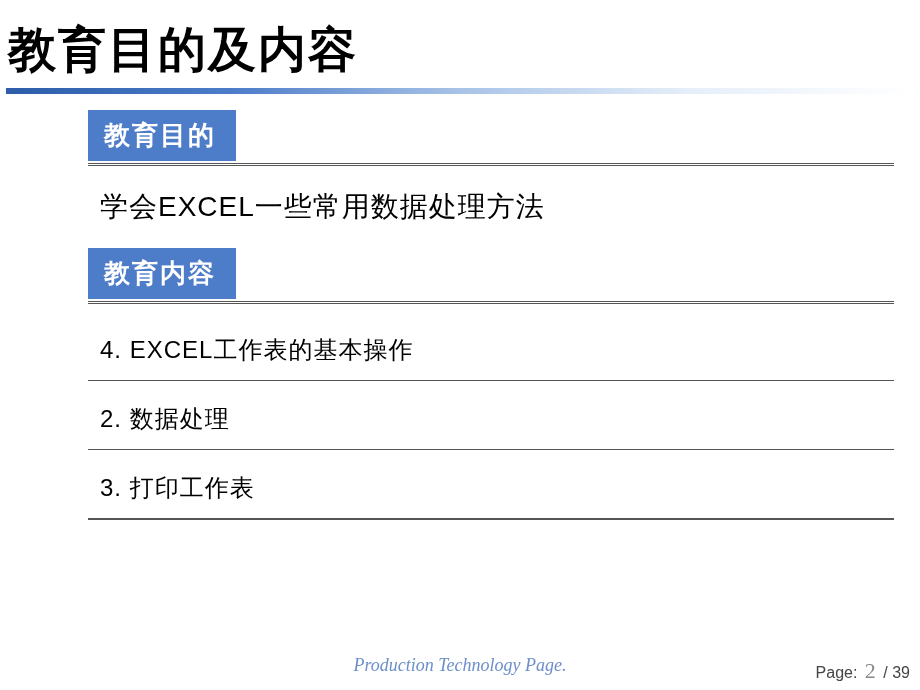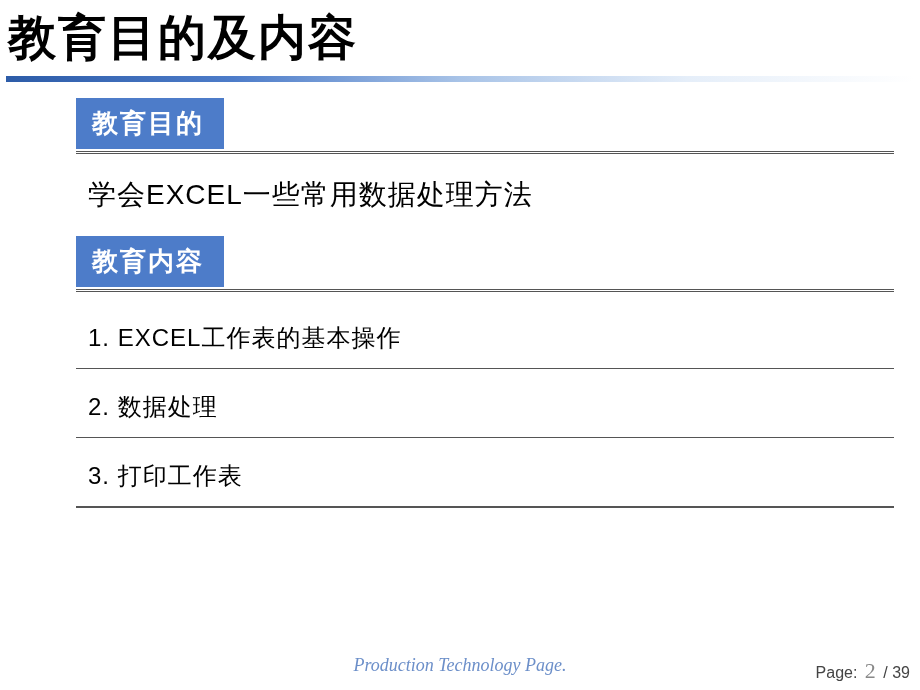--- a/index.html
+++ b/index.html
@@ -8,30 +8,31 @@
       height: 690px;
       background: #fff;
       font-family: "Microsoft YaHei", "SimSun", sans-serif;
       position: relative;
       overflow: hidden;
     }
     .slide-title {
       font-size: 48px;
       font-weight: bold;
       color: #000;
-      padding: 6px 0 0 8px;
+      padding: 18px 0 0 8px;
       letter-spacing: 2px;
     }
     .title-underline {
       margin: 6px 6px 0 6px;
       height: 6px;
       background: linear-gradient(to right, #2d5ca8 0%, #4d7cc9 25%, #a8c3e7 50%, #e5eef9 75%, #ffffff 100%);
     }
     .content {
       padding: 16px 20px 8px 76px;
+      margin-left: 12px;
     }
     .section-label {
       display: inline-block;
       background: #4d7cc9;
       color: #fff;
       font-size: 26px;
       font-weight: bold;
       padding: 8px 20px 8px 16px;
       letter-spacing: 2px;
     }
@@ -95,21 +96,21 @@
 <div class="content">
 
   <div class="section-label">教育目的</div>
   <hr class="double-line">
   <div class="purpose-text">学会EXCEL一些常用数据处理方法</div>
 
   <div class="section-label">教育内容</div>
   <hr class="double-line">
 
   <ul class="content-list">
-    <li>1. EXCEL工作表的基本操作</li>
+    <li>4. EXCEL工作表的基本操作</li>
     <hr class="single-line">
     <li>2. 数据处理</li>
     <hr class="single-line">
     <li>3. 打印工作表</li>
     <hr class="single-line">
     <hr class="single-line">
   </ul>
 
 </div>
 

